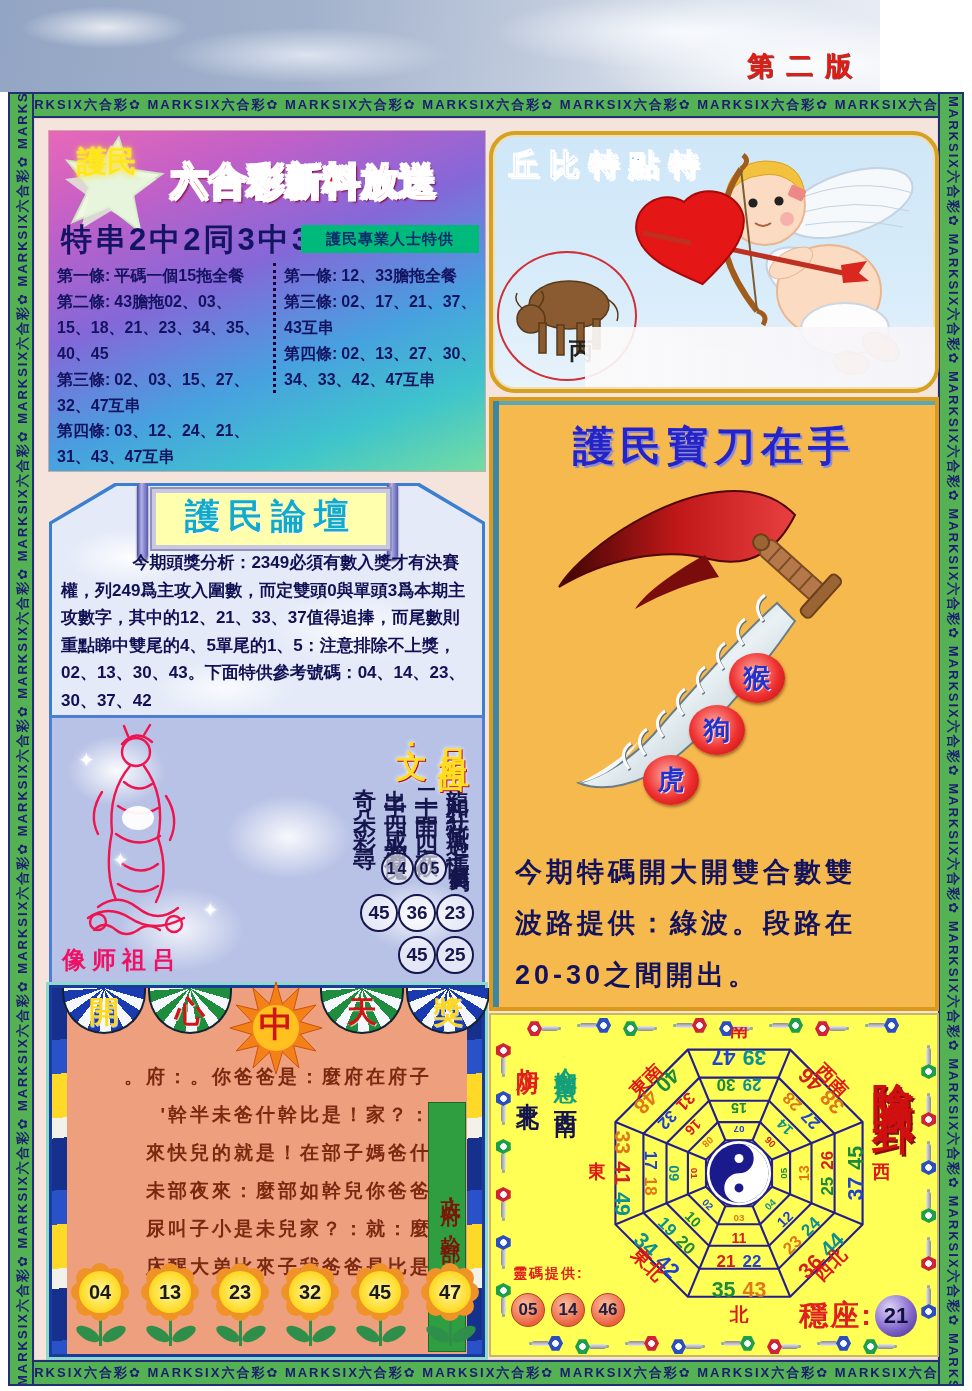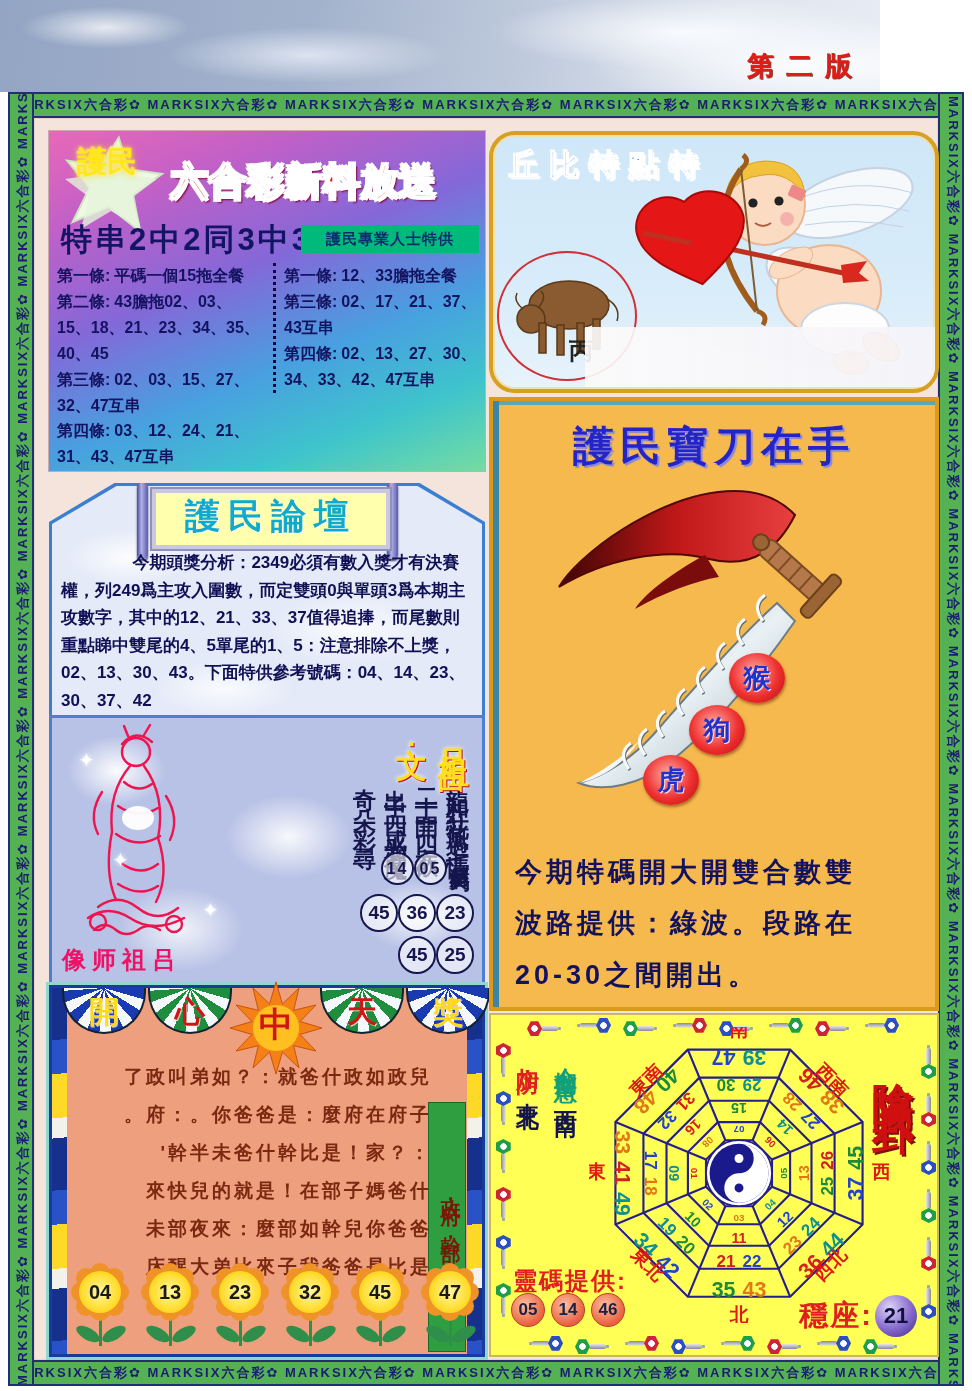--- a/index.html
+++ b/index.html
@@ -142,21 +142,21 @@
   .key{position:absolute;width:36px;height:16px;}
   .k-head{display:inline-block;width:15px;height:15px;vertical-align:middle;
       clip-path:polygon(25% 0,75% 0,100% 50%,75% 100%,25% 100%,0 50%);}
   .k-shaft{display:inline-block;width:17px;height:5px;vertical-align:middle;margin-left:-1px;border-radius:2px;
       background:linear-gradient(#e8e8e8,#8a8a96);box-shadow:4px 0 0 -1px #9aa;}
   .bg-note{position:absolute;writing-mode:vertical-rl;text-orientation:upright;font-weight:bold;
       letter-spacing:4px;font-size:23px;}
   .bg-note .lab1{color:#e02020;} .bg-note .lab2{color:#14a078;} .bg-note .val{color:#15154e;}
   .bagua-title{position:absolute;right:16px;top:34px;writing-mode:vertical-rl;text-orientation:upright;
       font-size:42px;font-weight:bold;color:#d01010;letter-spacing:10px;text-shadow:2px 2px 0 #801010;}
-  .lingma{position:absolute;left:22px;top:250px;font-size:24px;font-weight:bold;color:#e02020;letter-spacing:2px;}
+  .lingma{position:absolute;left:22px;top:250px;font-size:14px;font-weight:bold;color:#e02020;letter-spacing:2px;}
   .lingma-nums{position:absolute;left:20px;top:278px;}
   .lingma-num{display:inline-flex;width:32px;height:32px;border-radius:50%;margin-right:6px;
       background:radial-gradient(circle at 40% 35%,#ffc0a0,#e86240 70%);border:1px solid #b84020;
       align-items:center;justify-content:center;font-size:17px;font-weight:bold;color:#202040;}
   .wenzuo{position:absolute;right:20px;top:280px;display:flex;align-items:center;}
   .wenzuo-label{font-size:29px;font-weight:bold;color:#e02020;letter-spacing:2px;}
   .wenzuo-ball{width:42px;height:42px;border-radius:50%;margin-left:2px;
       background:radial-gradient(circle at 35% 30%,#ded4f8,#8468cc 55%,#3a2a84);
       display:flex;align-items:center;justify-content:center;font-size:22px;font-weight:bold;color:#101040;}
 </style>
@@ -262,25 +262,25 @@
                 <circle r="24" fill="#ffc020"></circle>
               </svg><div class="burst-char">中</div></div>
             <div class="fan" style="left: 268px; background: repeating-conic-gradient(from 90deg at 50% 0%, rgb(30, 142, 62) 0deg, rgb(30, 142, 62) 16deg, rgb(244, 248, 252) 16deg, rgb(244, 248, 252) 32deg);">
               <div class="fan-char" style="color: rgb(208, 21, 21); text-shadow: rgba(255, 255, 255, 0.7) 1px 1px 0px;">天</div>
             </div>
             <div class="fan" style="left: 354px; background: repeating-conic-gradient(from 90deg at 50% 0%, rgb(26, 58, 176) 0deg, rgb(26, 58, 176) 16deg, rgb(244, 248, 252) 16deg, rgb(244, 248, 252) 32deg);">
               <div class="fan-char" style="color: rgb(255, 217, 32); text-shadow: rgba(255, 255, 255, 0.7) 1px 1px 0px;">獎</div>
             </div>
           </div>
         <div class="joke-lines" id="joke-lines">
-            <div class="joke-line">了政叫弟如？：就爸什政如政兒</div>
             <div class="joke-line">。府：。你爸爸是：麼府在府子</div>
             <div class="joke-line">'幹半未爸什幹比是！家？：</div>
             <div class="joke-line">來快兒的就是！在部子媽爸什</div>
             <div class="joke-line">未部夜來：麼部如幹兒你爸爸</div>
+            <div class="joke-line">尿叫子小是未兒家？：就：麼</div>
             <div class="joke-line">床醒大弟比來子我爸爸是比是</div>
           </div>
         <div class="joke-note">政府，幹部，未來</div>
         <div id="flower-row">
             <div class="flower" style="left: 16px;">
               <div class="leafs"></div>
               <div class="petals"></div>
               <div class="fcenter">04</div>
             </div>
             <div class="flower" style="left: 86px;">

